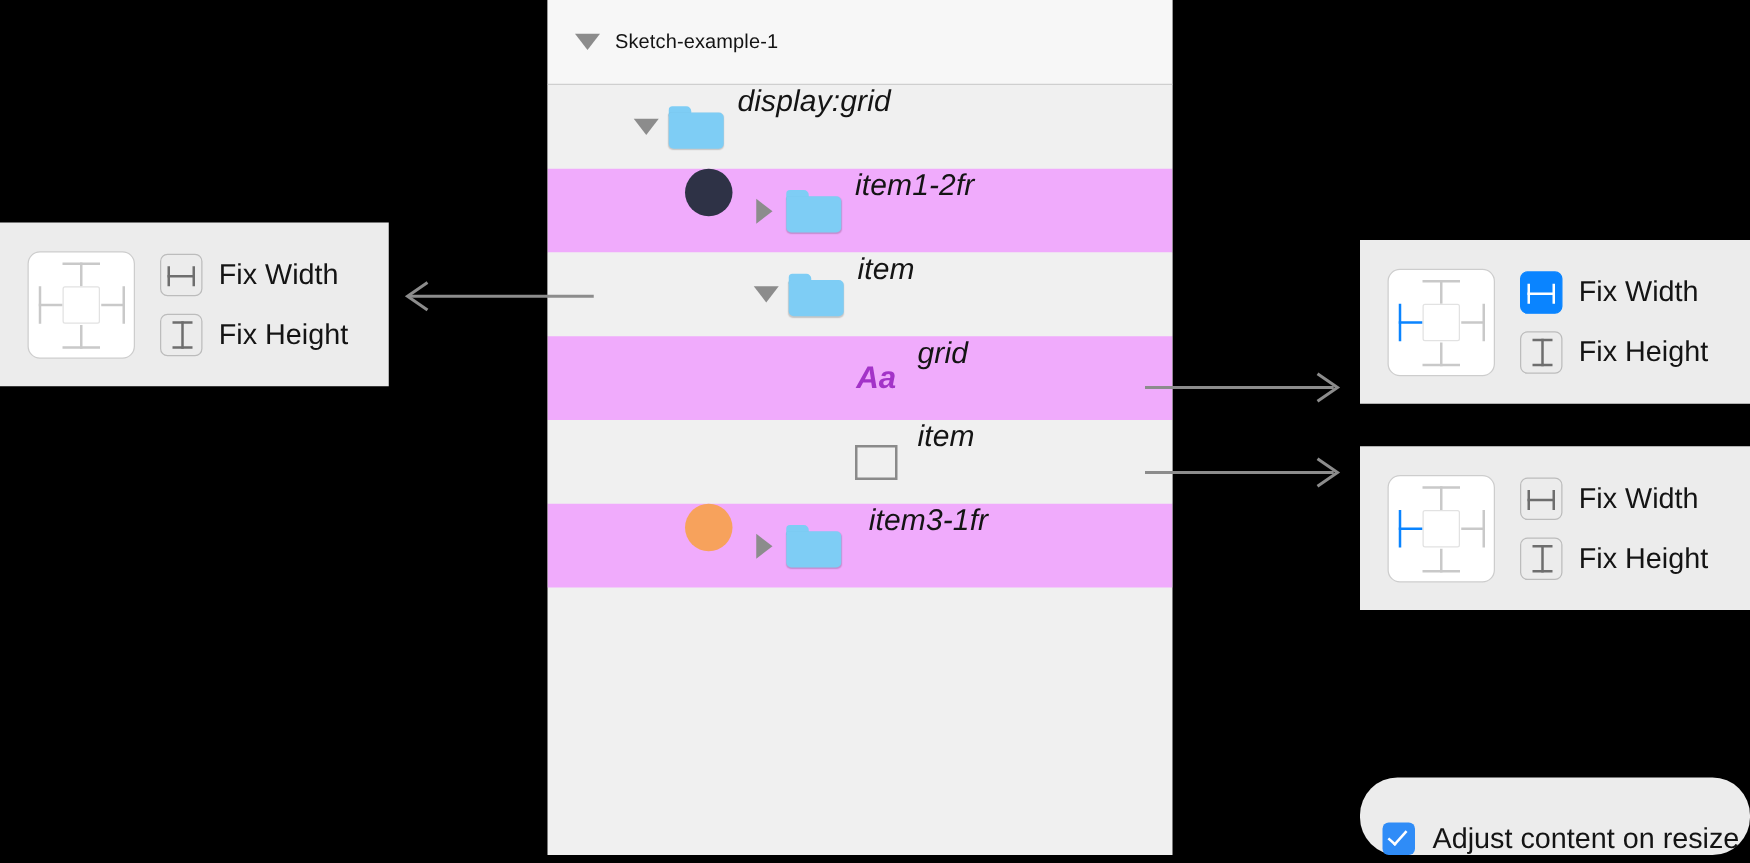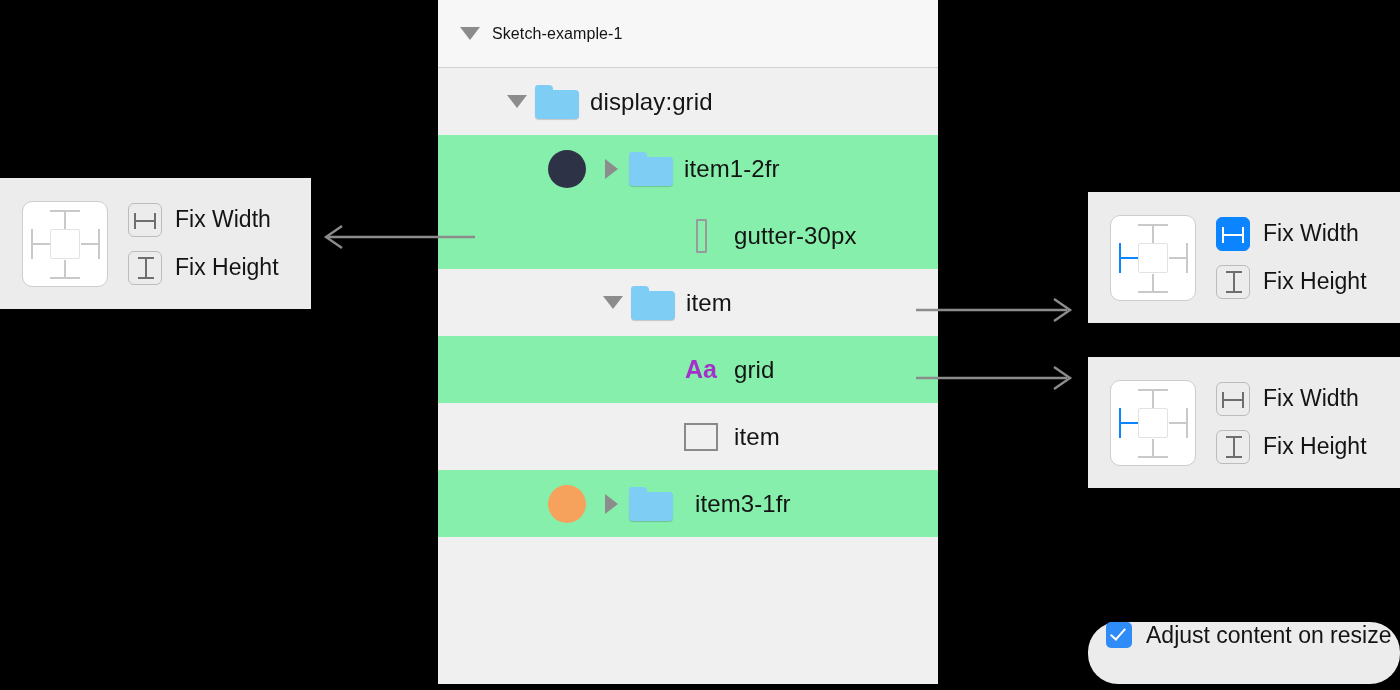--- a/index.html
+++ b/index.html
@@ -39,25 +39,25 @@
     margin-right: 12px;
   }
   .header-title {
     font-size: 16px;
     color: #141414;
     letter-spacing: 0.1px;
   }
   .row {
     height: 67px;
     display: flex;
-    align-items: center;
     box-sizing: border-box;
     position: relative;
-  }
-  .row.alt { background: #86efac; }
+    font-style: italic;
+  }
+  .row.alt { background: #f0abfc; }
   .row.plain { background: #f0f0f0; }
 
   
   .disc {
     width: 0;
     height: 0;
     flex: 0 0 auto;
   }
   .disc.down {
     border-left: 10px solid transparent;
@@ -240,21 +240,21 @@
 
   
   #panel-checkbox {
     position: absolute;
     left: 1088px;
     top: 622px;
     width: 312px;
     height: 62px;
     background: #ececec;
     display: flex;
-    align-items: flex-start;
+    align-items: flex-end;
     box-sizing: border-box;
     border-radius: 30px;
   }
   .checkbox {
     width: 26px;
     height: 26px;
     border-radius: 5px;
     background: #2f8cf7;
     flex: 0 0 auto;
     position: relative;
@@ -312,28 +312,20 @@
           <span class="disc right"></span>
         </span>
         <span style="flex: 0 0 auto; display: flex; align-items: center; justify-content: center; width: 46px;">
           <span class="folder">
             <span class="tab"></span>
             <span class="body"></span>
           </span>
         </span>
         <span class="row-label" style="margin-left: 10px;">item1-2fr</span>
       </div>
-      <div class="row alt">
-        <span style="flex: 0 0 auto; width: 206px;"></span>
-        <span class="disc-slot"></span>
-        <span style="flex: 0 0 auto; display: flex; align-items: center; justify-content: center; width: 46px;">
-          <span class="gutter-icon"></span>
-        </span>
-        <span class="row-label" style="margin-left: 10px;">gutter-30px</span>
-      </div>
       <div class="row plain">
         <span style="flex: 0 0 auto; width: 158px;"></span>
         <span class="disc-slot">
           <span class="disc down"></span>
         </span>
         <span style="flex: 0 0 auto; display: flex; align-items: center; justify-content: center; width: 46px;">
           <span class="folder">
             <span class="tab"></span>
             <span class="body"></span>
           </span>

